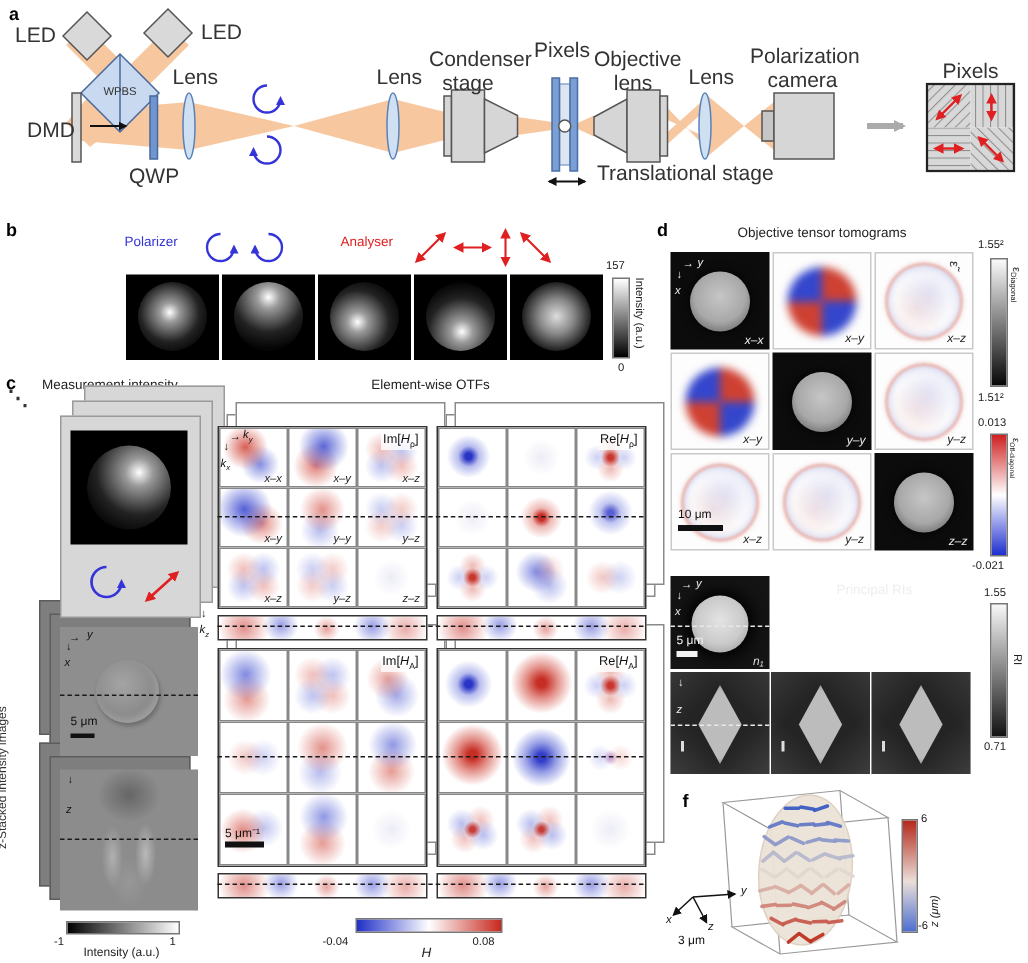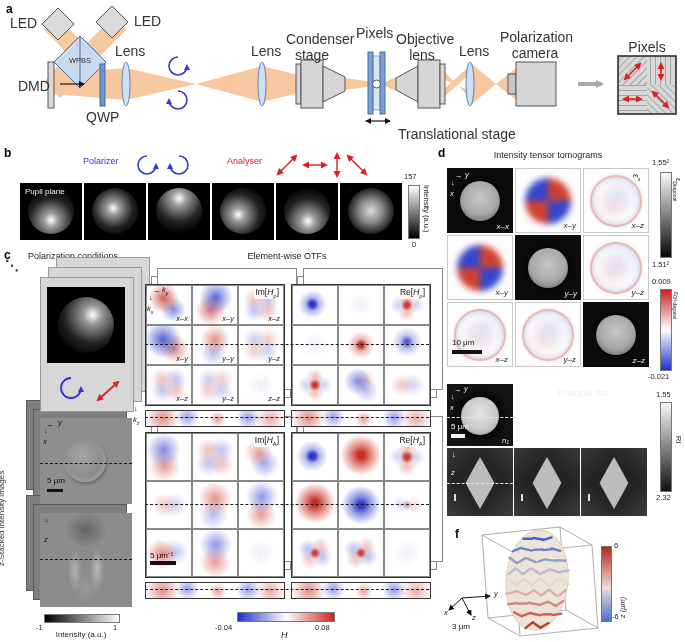--- a/index.html
+++ b/index.html
@@ -284,44 +284,40 @@
   <span class="lab ctr" style="left:58px;top:57px;width:44px;font-size:7.5px">WPBS</span>
   <span class="lab" style="left:18px;top:79px">DMD</span>
   <span class="lab" style="left:86px;top:110px">QWP</span>
   <span class="lab" style="left:115px;top:44px">Lens</span>
   <span class="lab" style="left:251px;top:44px">Lens</span>
   <span class="lab ctr" style="left:286px;top:32px;width:52px">Condenser stage</span>
   <span class="lab" style="left:356px;top:26px">Pixels</span>
   <span class="lab ctr" style="left:396px;top:32px;width:52px">Objective lens</span>
   <span class="lab" style="left:459px;top:44px">Lens</span>
   <span class="lab ctr" style="left:500px;top:30px;width:70px">Polarization camera</span>
-  <span class="lab" style="left:398px;top:127px">Translational stage</span>
+  <span class="lab" style="left:398px;top:108px">Translational stage</span>
   <span class="lab ctr" style="left:618px;top:40px;width:58px">Pixels</span>
 
   <span class="plabel" style="left:4px;top:146px">b</span>
   <span class="lab" style="left:83px;top:156px;color:#3434d8;font-size:9px">Polarizer</span>
   <span class="lab" style="left:227px;top:156px;color:#e02020;font-size:9px">Analyser</span>
 
   <svg class="abs" style="left:130px;top:148px" width="250" height="34" viewBox="0 0 250 34">
     <g stroke="#3434d8" stroke-width="1.6" fill="none">
       <path d="M 17,8 A 9,9 0 1 0 26,17" marker-end="url(#mbl)"></path>
       <path d="M 49,8 A 9,9 0 1 1 40,17" marker-end="url(#mbl)"></path>
     </g>
     <g stroke="#e02020" stroke-width="1.4">
       <line x1="148" y1="26" x2="166" y2="8" marker-start="url(#mr)" marker-end="url(#mr)"></line>
       <line x1="174" y1="17" x2="196" y2="17" marker-start="url(#mr)" marker-end="url(#mr)"></line>
       <line x1="207" y1="6" x2="207" y2="28" marker-start="url(#mr)" marker-end="url(#mr)"></line>
       <line x1="218" y1="8" x2="236" y2="26" marker-start="url(#mr)" marker-end="url(#mr)"></line>
     </g>
   </svg>
 
-  <div class="pupil-sq" style="left:20px;top:183px">
-    <div class="pupil-c pup1"></div>
-    <span class="sc-txt-w" style="left:5px;top:4px">Pupil plane</span>
-  </div>
   <div class="pupil-sq" style="left:84px;top:183px">
       <div class="pupil-c pup2"></div>
     </div>
   <div class="pupil-sq" style="left:148px;top:183px">
       <div class="pupil-c pup3"></div>
     </div>
   <div class="pupil-sq" style="left:212px;top:183px">
       <div class="pupil-c pup4"></div>
     </div>
   <div class="pupil-sq" style="left:276px;top:183px">
@@ -330,21 +326,21 @@
   <div class="pupil-sq" style="left:340px;top:183px">
       <div class="pupil-c pup6"></div>
     </div>
 
   <div class="cbar" style="left:408px;top:185px;width:10px;height:52px;background:linear-gradient(#fff,#000)"></div>
   <span class="cb-num" style="left:404px;top:172px">157</span>
   <span class="cb-num" style="left:412px;top:240px">0</span>
   <span class="cb-num vdown" style="left:422px;top:185px;height:58px">Intensity (a.u.)</span>
 
   <span class="plabel" style="left:4px;top:248px">c</span>
-  <span class="title" style="left:28px;top:251px">Polarization conditions</span>
+  <span class="title" style="left:28px;top:251px">Measurement intensity</span>
   <span class="title ctr" style="left:145px;top:251px;width:284px">Element-wise OTFs</span>
   <span class="lab" style="left:5px;top:258px;font-size:14px;font-weight:bold">⋱</span>
   <span class="lab vup" style="left:-2px;top:388px;height:178px;font-size:8px">z-Stacked intensity images</span>
 
   <div class="gcard" style="left:56px;top:257px;width:92px;height:133px;z-index:1"></div>
   <div class="gcard" style="left:48px;top:267px;width:92px;height:133px;z-index:2"></div>
   <div class="gcard" style="left:40px;top:277px;width:92px;height:133px;z-index:3"></div>
   <div class="abs" style="left:47px;top:287px;width:78px;height:76px;background:#000;z-index:4">
     <div class="abs" style="left:11px;top:10px;width:56px;height:56px;border-radius:50%;
       background:radial-gradient(circle at 62% 32%,#fff 0%,#999 18%,#222 55%,#050505 80%)"></div>
@@ -482,21 +478,21 @@
 
   <span class="sc-txt" style="left:150px;top:549px;z-index:6">5 μm⁻¹</span>
   <div class="scalebar" style="left:150px;top:561px;width:26px;height:4px;z-index:6"></div>
 
   <div class="cbar" style="left:237px;top:612px;width:96px;height:8px;background:linear-gradient(90deg,#2030c8,#fff 50%,#c8281e)"></div>
   <span class="cb-num" style="left:215px;top:623px">-0.04</span>
   <span class="cb-num" style="left:315px;top:623px">0.08</span>
   <span class="cb-num it" style="left:281px;top:630px;font-size:9px">H</span>
 
   <span class="plabel" style="left:438px;top:146px">d</span>
-  <span class="title ctr" style="left:447px;top:150px;width:202px">Intensity tensor tomograms</span>
+  <span class="title ctr" style="left:447px;top:150px;width:202px">Objective tensor tomograms</span>
   <div id="tomo">
       <div class="tomo-cell t-diag">
         <div class="ball-diag"></div>
         <span class="tomo-lab">x–x</span>
       </div>
       <div class="tomo-cell t-quad">
         <div class="ball-quad"></div>
         <span class="tomo-lab">x–y</span>
       </div>
       <div class="tomo-cell t-ring">
@@ -534,21 +530,21 @@
   <span class="axis-txt-w" style="left:451px;top:178px;z-index:6">↓</span>
   <span class="axis-txt-w" style="left:450px;top:189px;z-index:6">x</span>
   <span class="lab" style="left:634px;top:171px;font-size:9px;transform:rotate(90deg);z-index:6">ε̃</span>
   <span class="sc-txt" style="left:452px;top:338px;z-index:6">10 μm</span>
   <div class="scalebar" style="left:452px;top:350px;width:30px;height:4px;z-index:6"></div>
 
   <span class="cb-num" style="left:652px;top:158px">1.55²</span>
   <div class="cbar" style="left:660px;top:172px;width:10px;height:84px;background:linear-gradient(#fafafa,#060606)"></div>
   <span class="cb-num" style="left:652px;top:260px">1.51²</span>
   <span class="cb-num vdown" style="left:672px;top:178px;height:76px"><span>ε</span><sub>Diagonal</sub></span>
-  <span class="cb-num" style="left:652px;top:277px">0.009</span>
+  <span class="cb-num" style="left:652px;top:277px">0.013</span>
   <div class="cbar" style="left:660px;top:289px;width:10px;height:80px;background:linear-gradient(#cf1f1f,#fff 50%,#1f2fcf)"></div>
   <span class="cb-num" style="left:648px;top:372px">-0.021</span>
   <span class="cb-num vdown" style="left:672px;top:292px;height:78px;font-size:6.5px"><span>ε</span><sub>Off-diagonal</sub></span>
 
   <span class="plabel" style="left:423px;top:376px">e</span>
   <div class="e-cell" style="left:447px;top:384px;width:66px;height:62px">
     <div class="e-ball" style="left:14px;top:13px"></div>
     <span class="axis-txt-w" style="left:7px;top:1px">→</span>
     <span class="axis-txt-w" style="left:17px;top:0px">y</span>
     <span class="axis-txt-w" style="left:4px;top:8px">↓</span>
@@ -570,21 +566,21 @@
   <div class="e-cell-bot" style="left:514px;top:448px;width:66px;height:68px">
     <div class="e-diamond" style="left:14px;top:7px"></div>
     <div class="tickw" style="left:7px;top:46px"></div>
   </div>
   <div class="e-cell-bot" style="left:581px;top:448px;width:66px;height:68px">
     <div class="e-diamond" style="left:14px;top:7px"></div>
     <div class="tickw" style="left:7px;top:46px"></div>
   </div>
   <span class="cb-num" style="left:656px;top:390px">1.55</span>
   <div class="cbar" style="left:660px;top:402px;width:10px;height:88px;background:linear-gradient(#f8f8f8,#111)"></div>
-  <span class="cb-num" style="left:656px;top:493px">2.32</span>
+  <span class="cb-num" style="left:656px;top:493px">0.71</span>
   <span class="cb-num vdown" style="left:674px;top:436px">RI</span>
 
   <span class="plabel" style="left:455px;top:527px">f</span>
   <svg id="fsvg" class="abs" style="left:440px;top:518px" width="245" height="124" viewBox="0 0 245 124">
     <g stroke="#999" stroke-width="0.8" fill="none">
       <polygon points="42,17 120,9 152,27 74,35"></polygon>
       <polygon points="48,100 126,92 158,110 80,118"></polygon>
       <line x1="42" y1="17" x2="48" y2="100"></line>
       <line x1="120" y1="9" x2="126" y2="92"></line>
       <line x1="152" y1="27" x2="158" y2="110"></line>

